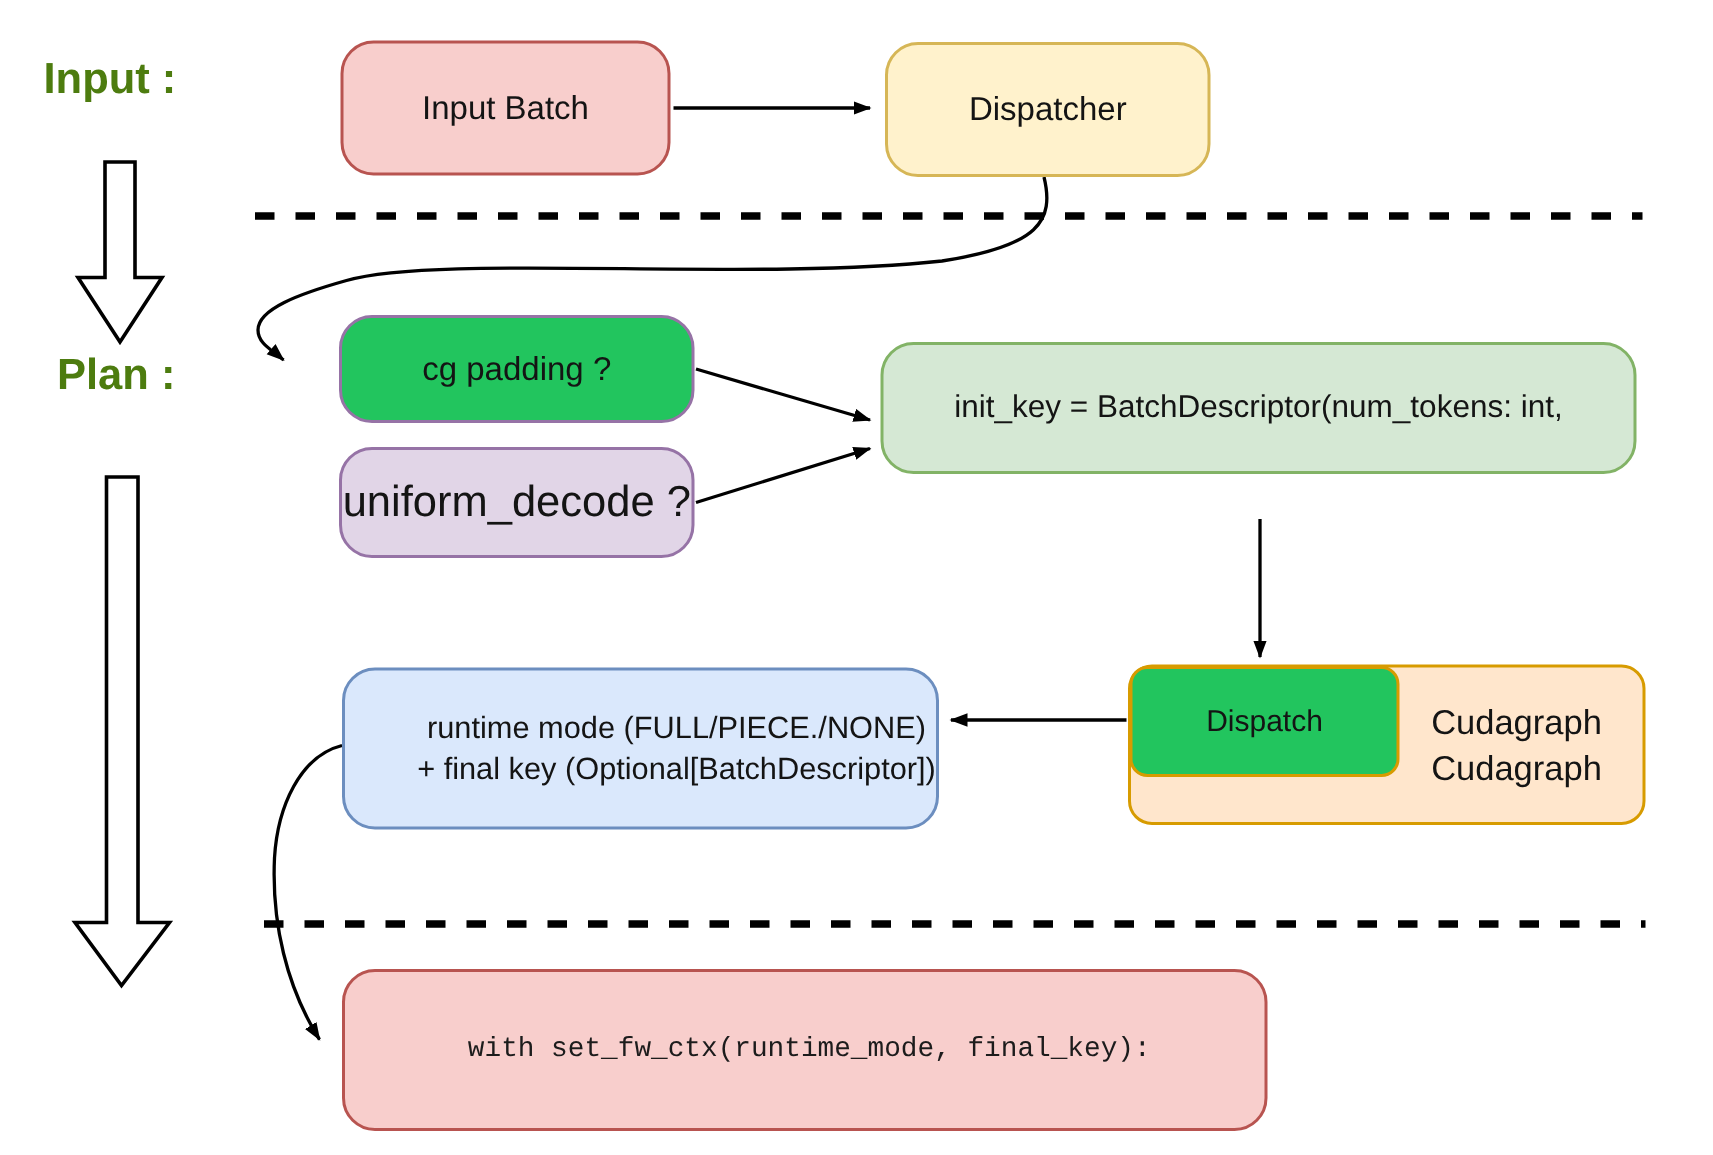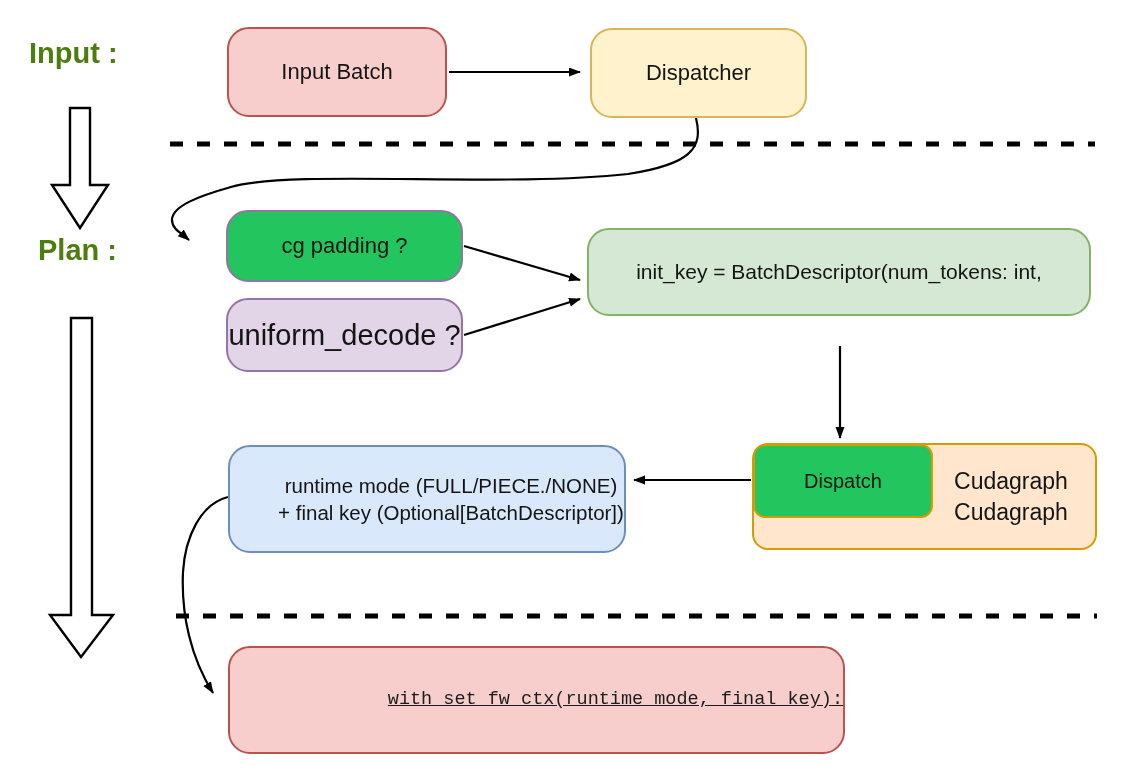--- a/index.html
+++ b/index.html
@@ -70,25 +70,24 @@
   }
   #node-runtime-mode{
     left:228px;top:445px;width:398px;height:108px;
     background:#dae8fc;border:2px solid #6c8ebf;font-size:20.5px;padding-left:48px;
   }
   #node-execute-code{
     left:228px;top:646px;width:617px;height:108px;
     background:#f8cecc;border:2px solid #b85450;
     font-family:"Liberation Mono", monospace;
     font-size:18.5px;
-    align-items:flex-end;
+    align-items:center;
     padding-left:6px;
     line-height:1.6;
     color:#1c1c1c;
-    text-decoration:underline;
   }
   #node-execute-code .t{white-space:pre;}
   #stage-label-input{left:29px;top:37px;}
   #stage-label-plan{left:38px;top:234px;}
   #stage-label-execute{left:20px;top:676px;}
 </style>
 </head>
 <body>
 
 <div id="canvas">

